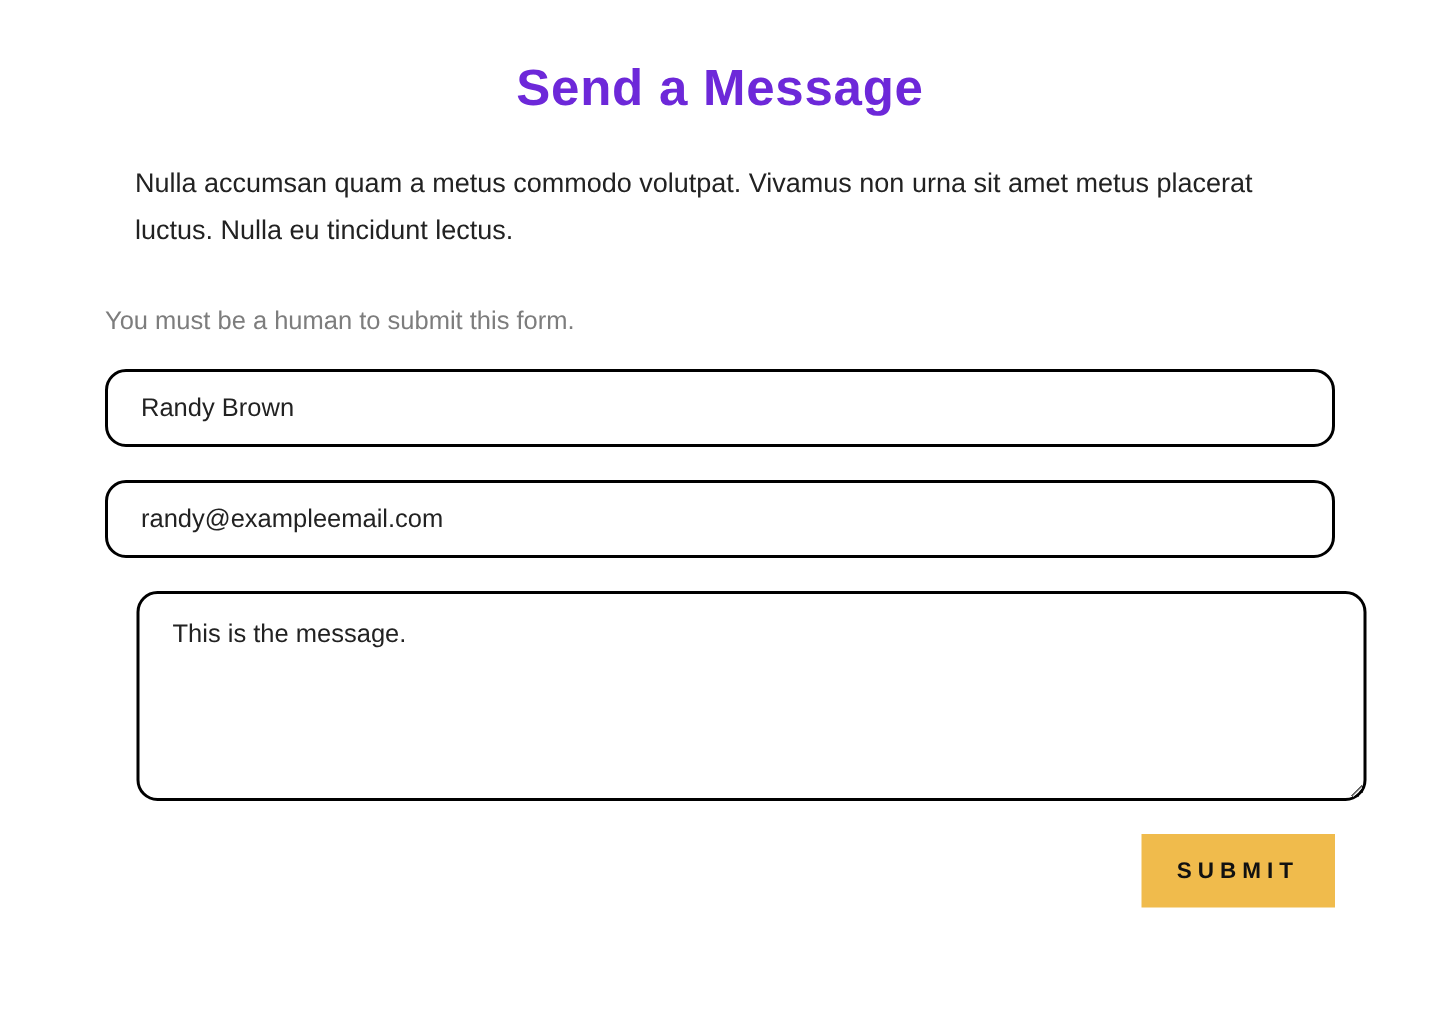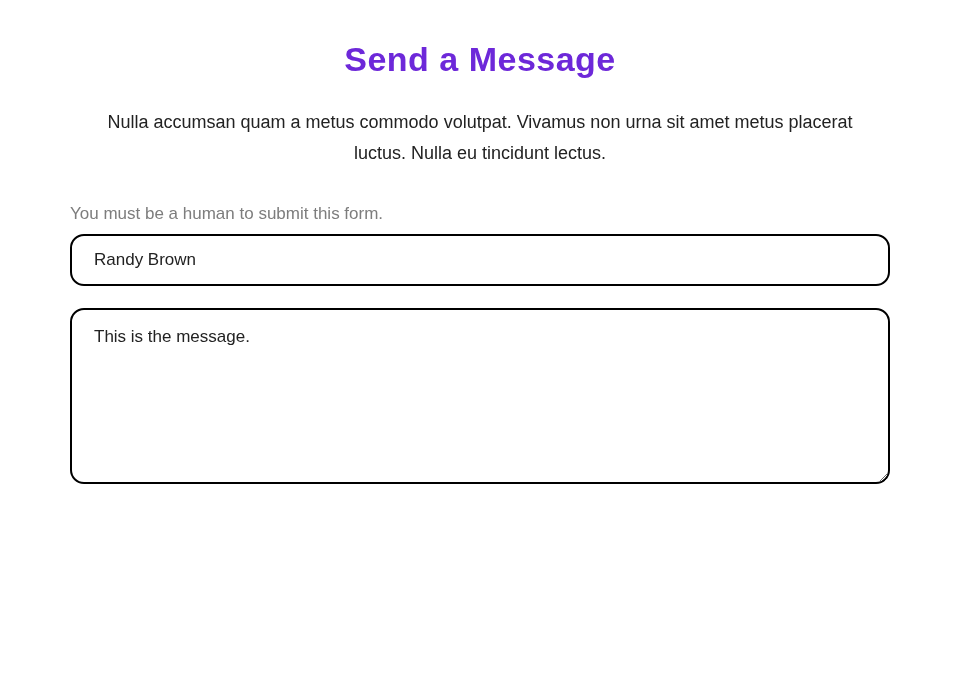--- a/index.html
+++ b/index.html
@@ -20,49 +20,49 @@
     }
     h1.page-title {
       text-align: center;
       font-size: 34px;
       font-weight: 900;
       letter-spacing: 0.5px;
       color: #6d28d9;
       margin-bottom: 28px;
     }
     p.page-description {
-      text-align: center;
       font-size: 18px;
       line-height: 1.7;
       color: #222;
       max-width: 780px;
       margin: 0 auto 36px auto;
     }
     .notice {
       font-size: 17px;
       color: #7d7d7d;
-      margin-bottom: 10px;
+      margin-bottom: 22px;
     }
     .field {
       display: block;
       width: 100%;
       border: 2px solid #000;
       border-radius: 14px;
       padding: 14px 22px;
       font-size: 17px;
       font-family: inherit;
       color: #222;
       margin-bottom: 22px;
       background: #fff;
       outline: none;
     }
     textarea.field {
-      height: 176px;
+      height: 140px;
       resize: vertical;
       line-height: 1.5;
+      margin-left: 21px;
     }
     .submit-row {
       display: flex;
       justify-content: flex-end;
     }
     .submit-btn {
       background: #f0bb4c;
       border: none;
       color: #111;
       font-family: inherit;
@@ -79,17 +79,21 @@
 <div class="container">
 
   <h1 class="page-title">Send a Message</h1>
 
   <p class="page-description">Nulla accumsan quam a metus commodo volutpat. Vivamus non urna sit amet metus placerat luctus. Nulla eu tincidunt lectus.</p>
 
   <div class="notice">You must be a human to submit this form.</div>
 
   <input type="text" class="field" value="Randy Brown" style="">
 
+  <input type="email" class="field" value="randy@exampleemail.com" style="">
 
   <textarea class="field" style="">This is the message.</textarea>
 
+  <div class="submit-row">
+    <button class="submit-btn">SUBMIT</button>
+  </div>
 
 </div>
 
 </body></html>

